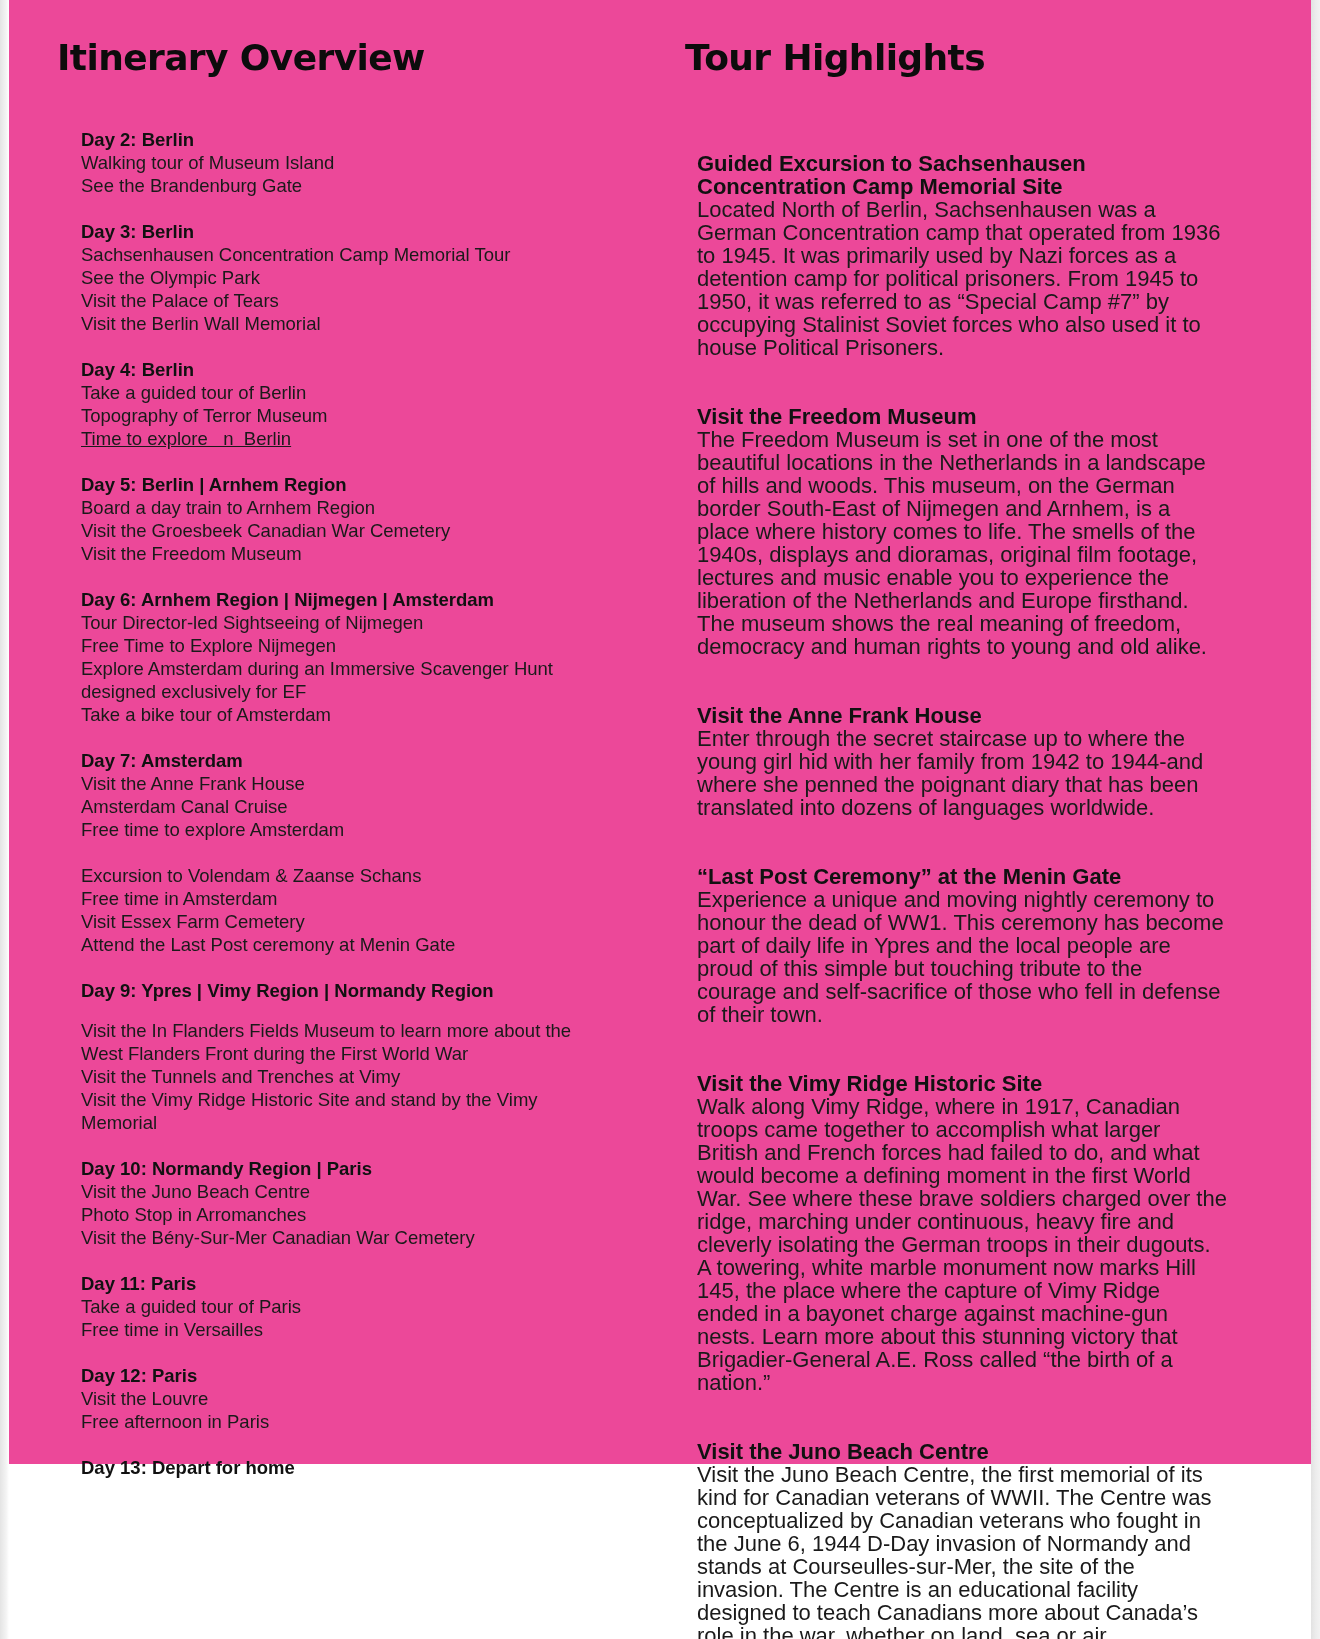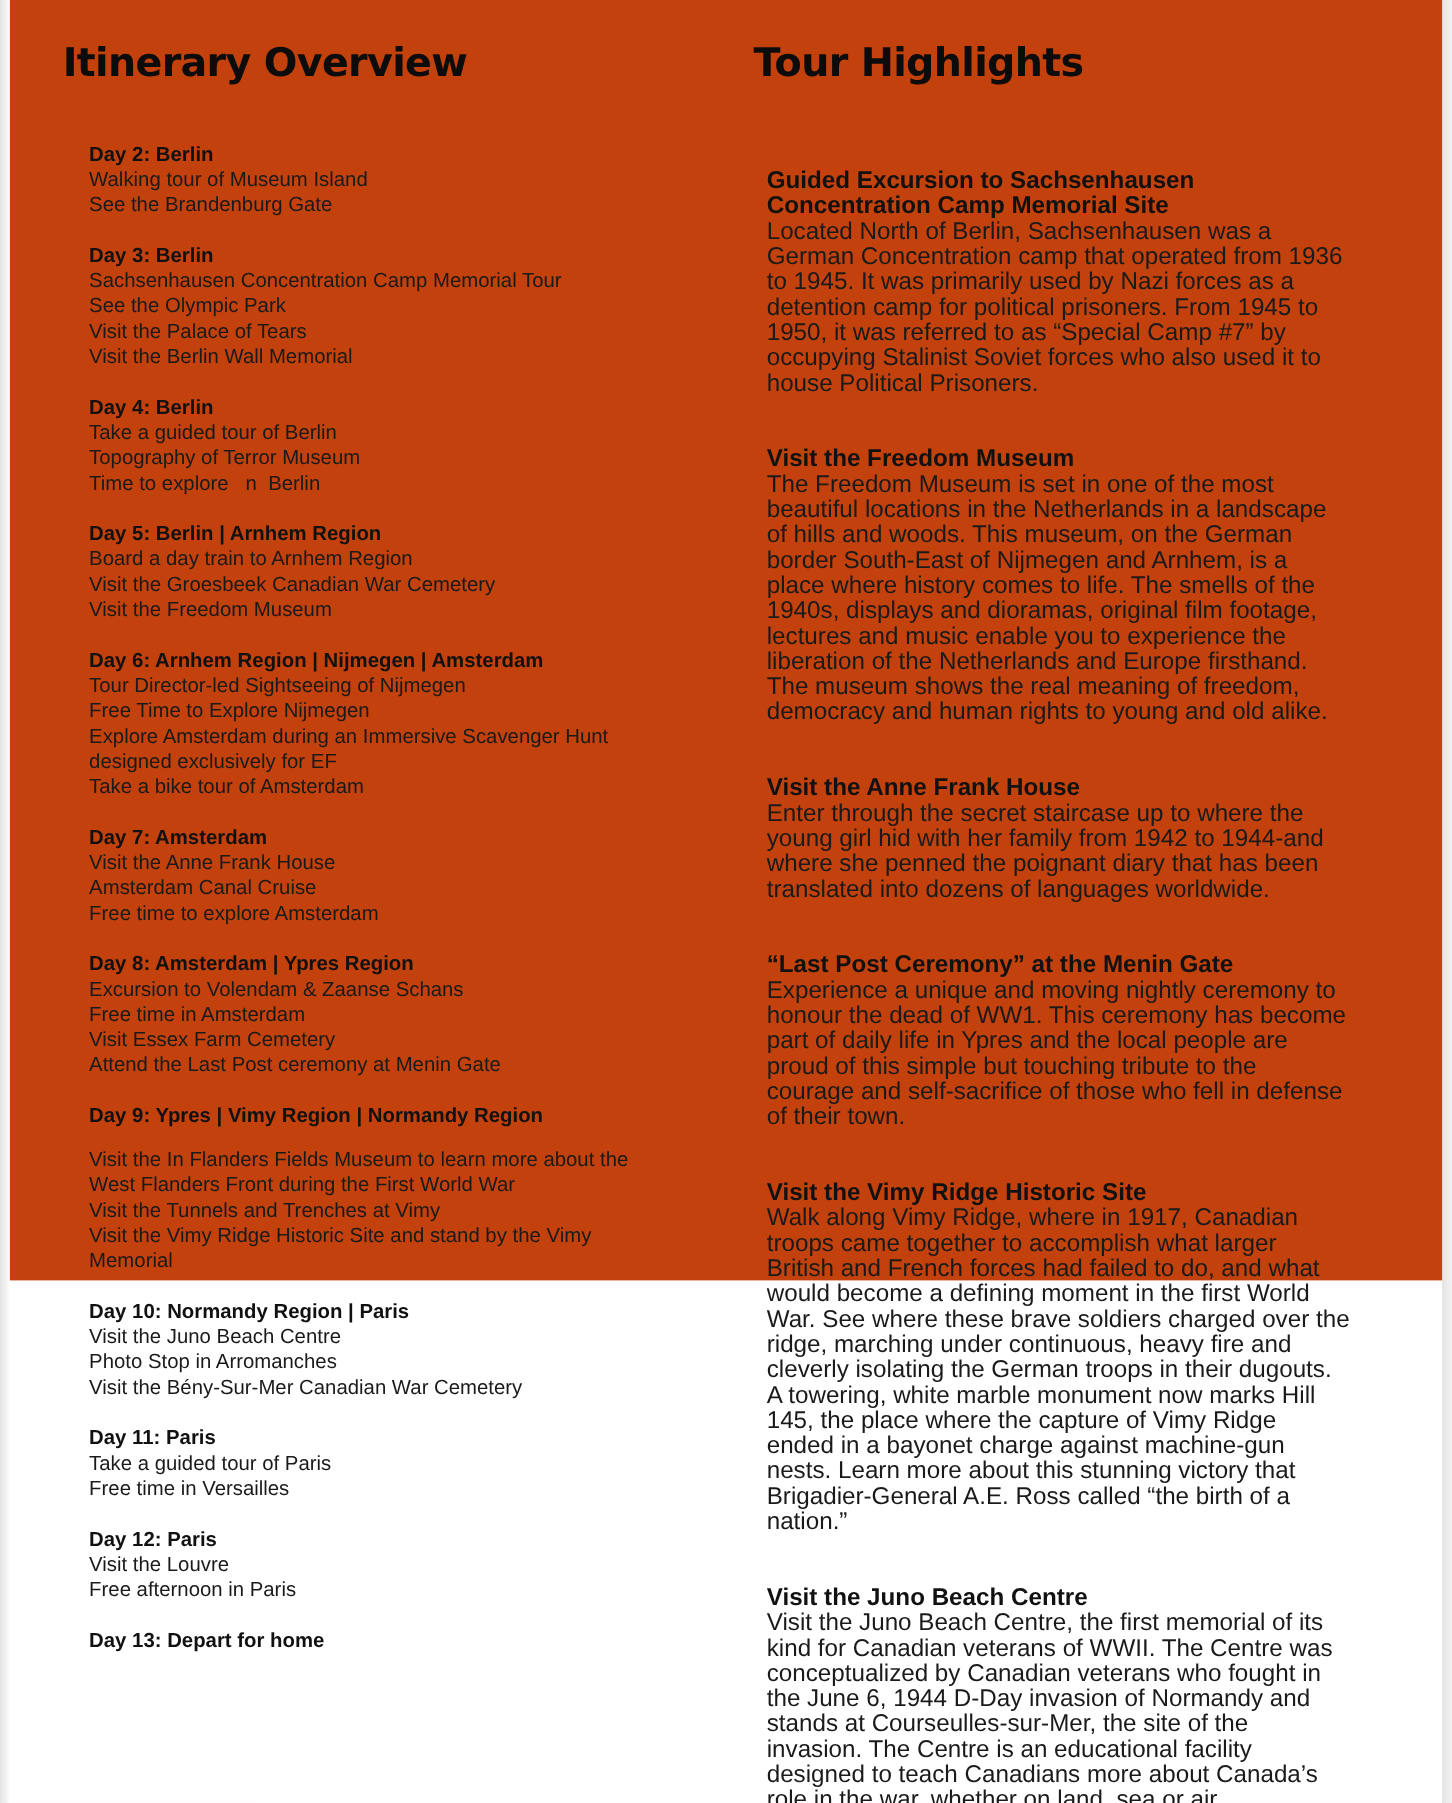--- a/index.html
+++ b/index.html
@@ -23,22 +23,22 @@
     }
     .edge-right {
       position: absolute;
       left: 1311px; top: 0;
       width: 9px; height: 1639px;
       background: linear-gradient(to right, #e2e2e2, #ececec 50%, #f2f2f2);
     }
     .page {
       position: absolute;
       left: 9px; top: 0;
-      width: 1302px; height: 1164px;
-      background: #c2410c;
+      width: 1302px; height: 1464px;
+      background: #ec4899;
     }
     .col-left {
       position: absolute;
       left: 48px;
       top: 30px;
       width: 600px;
     }
     .col-right {
       position: absolute;
       left: 676px;
@@ -108,21 +108,21 @@
         <div class="day-title">Day 3: Berlin</div>
         <div class="day-item">Sachsenhausen Concentration Camp Memorial Tour</div>
         <div class="day-item">See the Olympic Park</div>
         <div class="day-item">Visit the Palace of Tears</div>
         <div class="day-item">Visit the Berlin Wall Memorial</div>
       </div>
       <div class="day">
         <div class="day-title">Day 4: Berlin</div>
         <div class="day-item">Take a guided tour of Berlin</div>
         <div class="day-item">Topography of Terror Museum</div>
-        <div class="day-item" style="white-space: pre;">Time to explore   n  Berlin</div>
+        <div class="day-item" style="white-space: pre; text-decoration: underline;">Time to explore   n  Berlin</div>
       </div>
       <div class="day">
         <div class="day-title">Day 5: Berlin | Arnhem Region</div>
         <div class="day-item">Board a day train to Arnhem Region</div>
         <div class="day-item">Visit the Groesbeek Canadian War Cemetery</div>
         <div class="day-item">Visit the Freedom Museum</div>
       </div>
       <div class="day">
         <div class="day-title">Day 6: Arnhem Region | Nijmegen | Amsterdam</div>
         <div class="day-item">Tour Director-led Sightseeing of Nijmegen</div>
@@ -130,21 +130,20 @@
         <div class="day-item" style="width: 500px;">Explore Amsterdam during an Immersive Scavenger Hunt designed exclusively for EF</div>
         <div class="day-item">Take a bike tour of Amsterdam</div>
       </div>
       <div class="day">
         <div class="day-title">Day 7: Amsterdam</div>
         <div class="day-item">Visit the Anne Frank House</div>
         <div class="day-item">Amsterdam Canal Cruise</div>
         <div class="day-item">Free time to explore Amsterdam</div>
       </div>
       <div class="day">
-        <div class="day-title">Day 8: Amsterdam | Ypres Region</div>
         <div class="day-item">Excursion to Volendam &amp; Zaanse Schans</div>
         <div class="day-item">Free time in Amsterdam</div>
         <div class="day-item">Visit Essex Farm Cemetery</div>
         <div class="day-item">Attend the Last Post ceremony at Menin Gate</div>
       </div>
       <div class="day">
         <div class="day-title">Day 9: Ypres | Vimy Region | Normandy Region</div>
         <div class="day-item" style="width: 500px; margin-top: 17px;">Visit the In Flanders Fields Museum to learn more about the West Flanders Front during the First World War</div>
         <div class="day-item">Visit the Tunnels and Trenches at Vimy</div>
         <div class="day-item" style="width: 480px;">Visit the Vimy Ridge Historic Site and stand by the Vimy Memorial</div>

